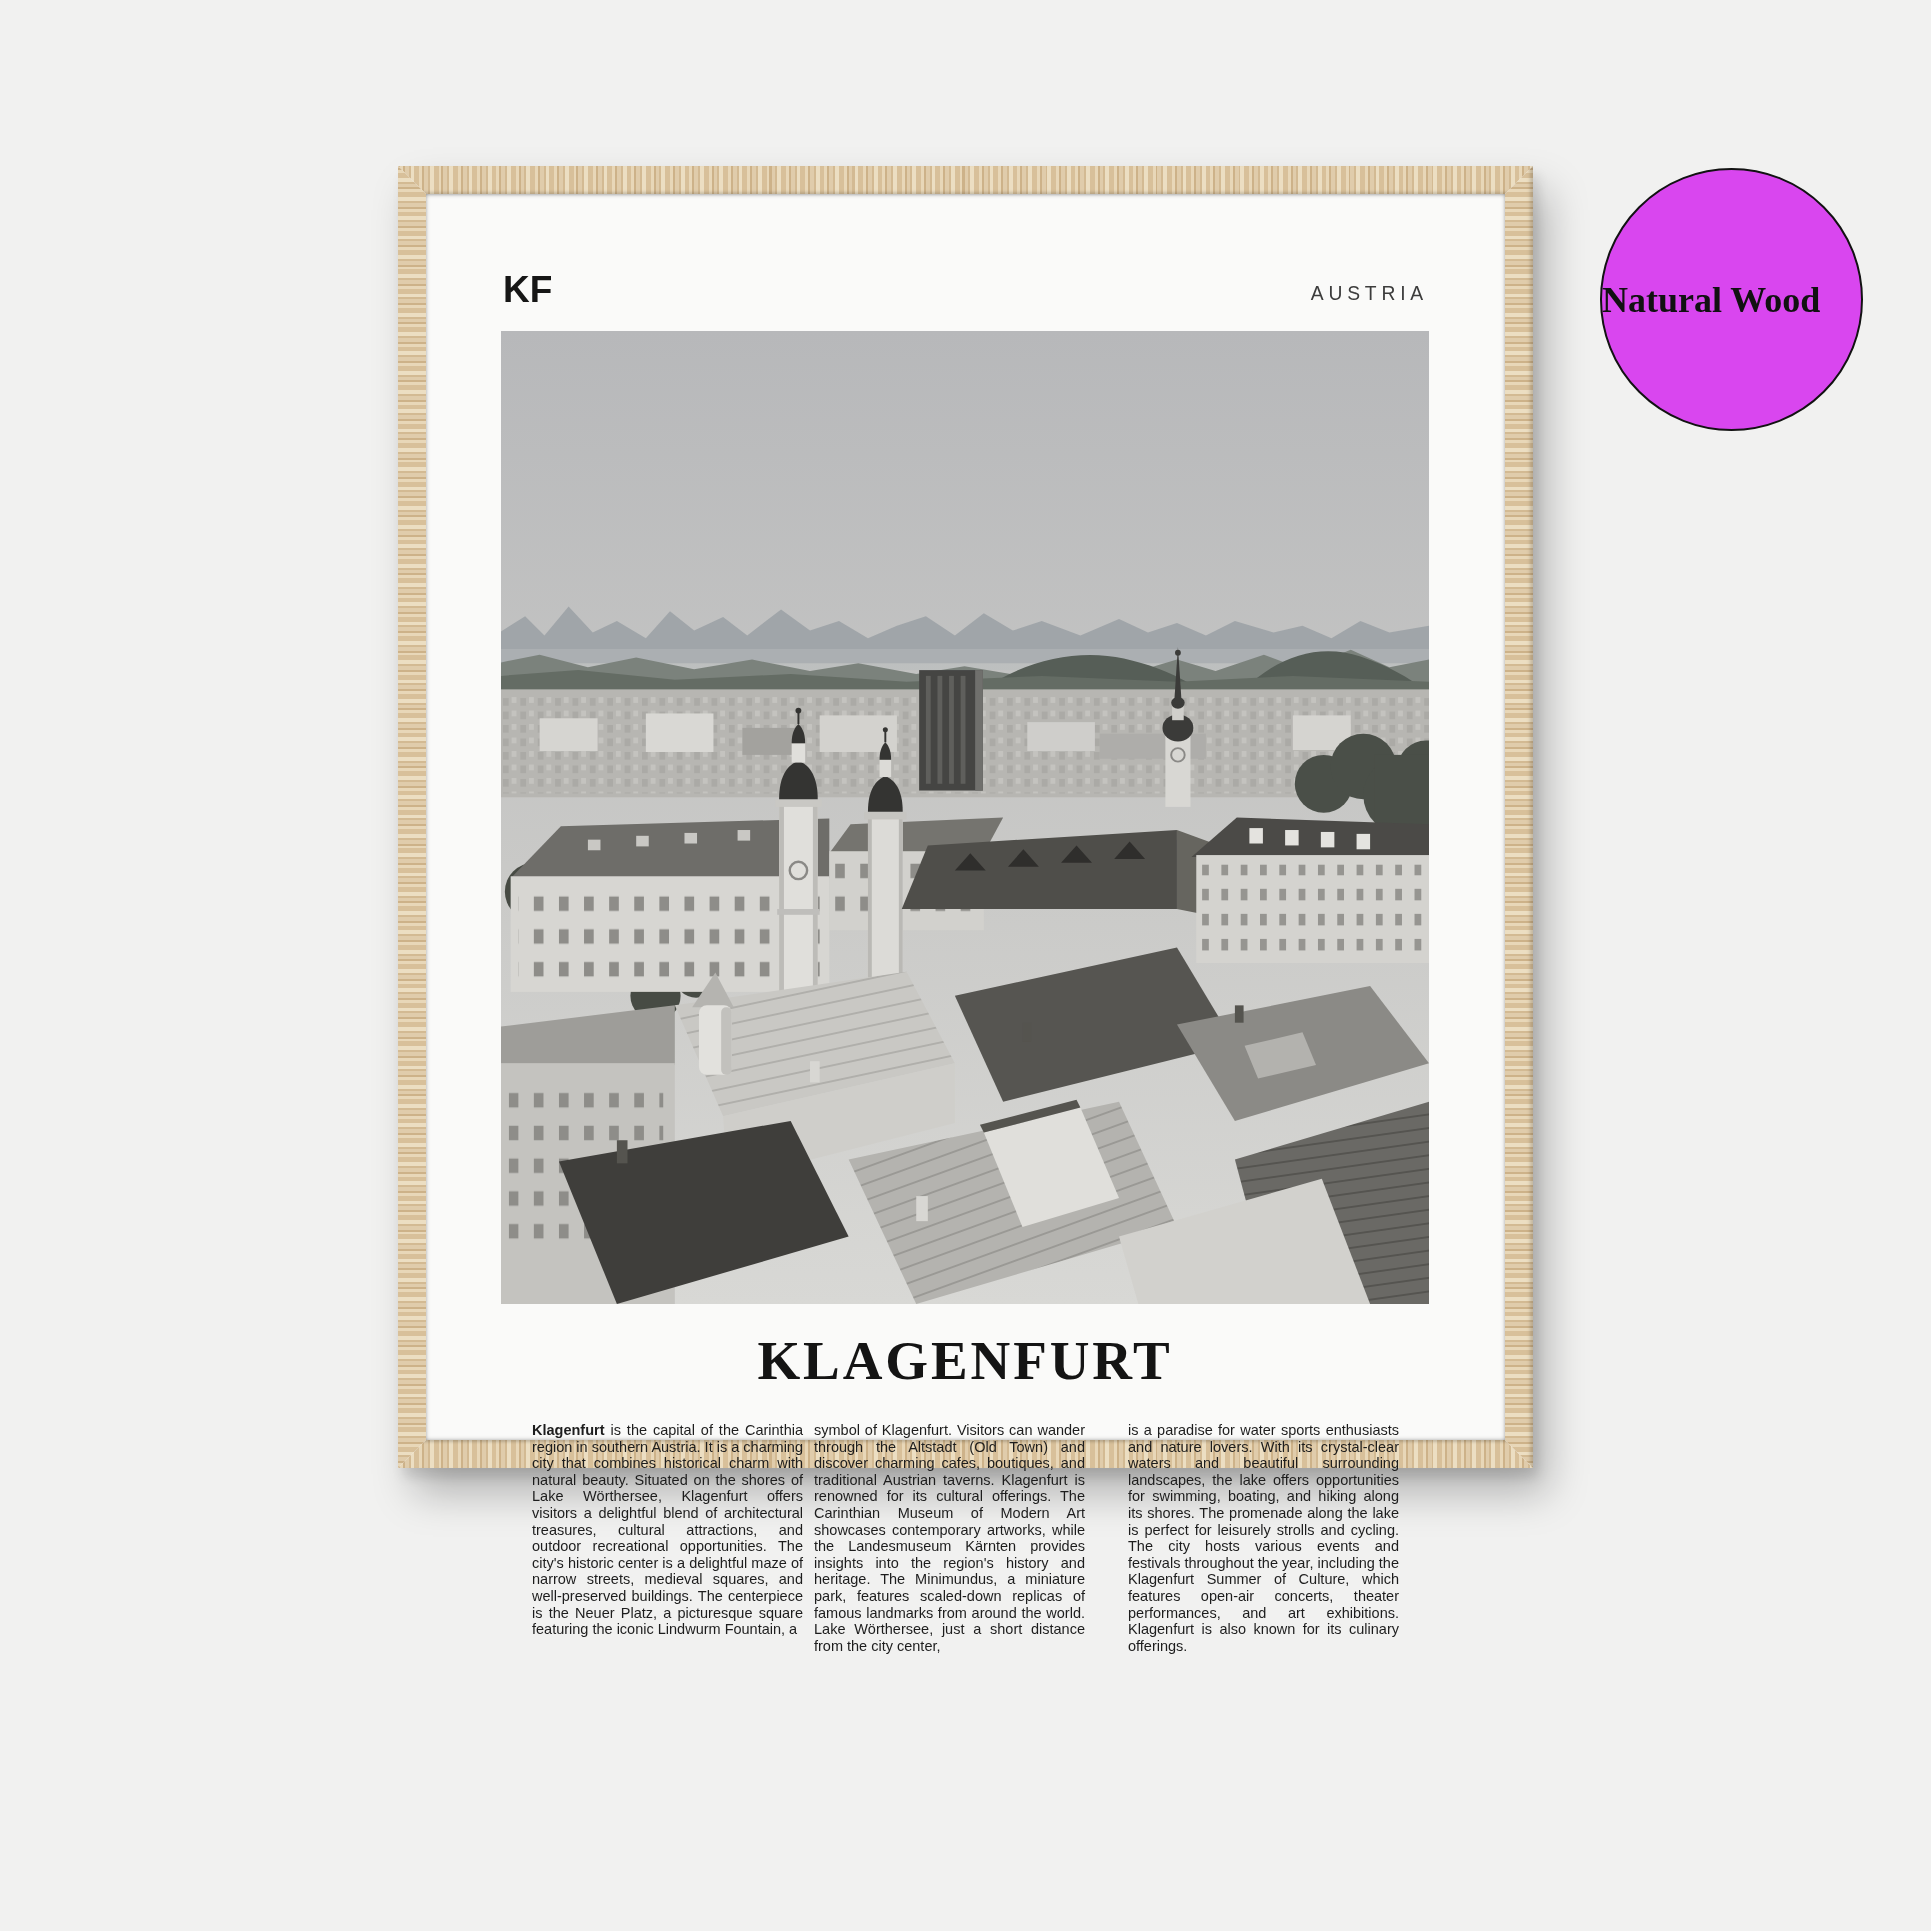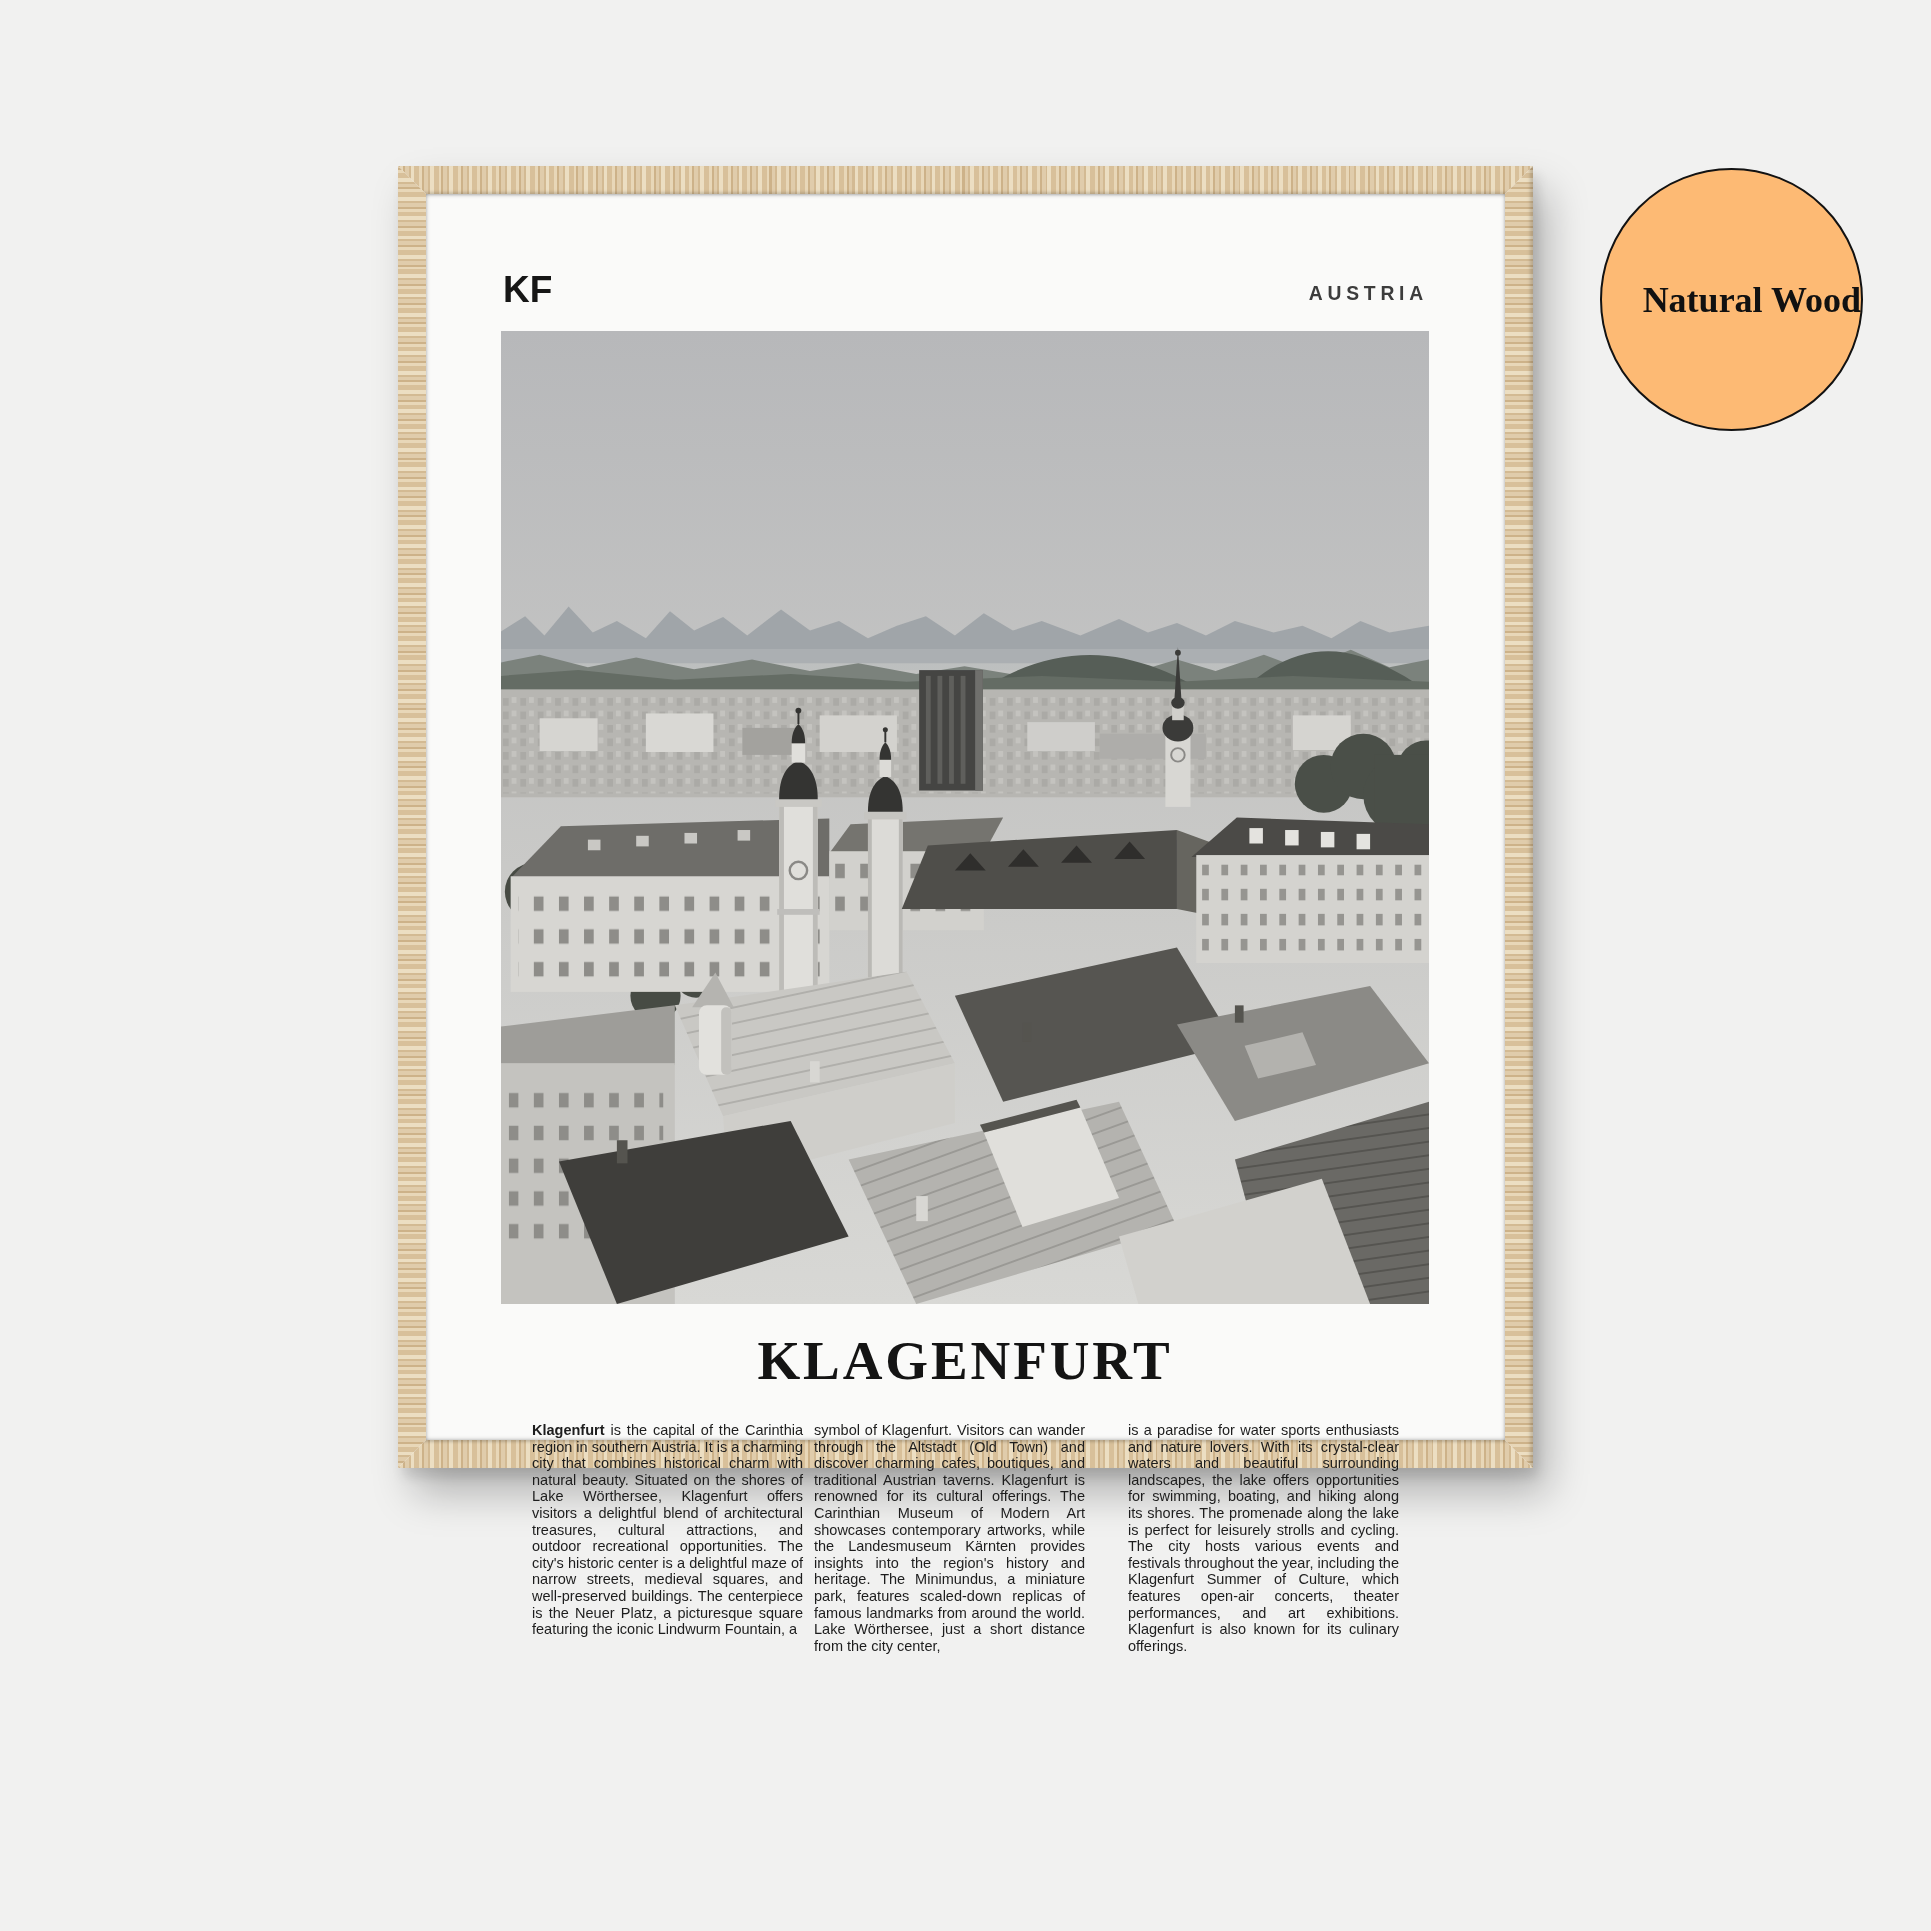--- a/index.html
+++ b/index.html
@@ -1,22 +1,22 @@
 <!DOCTYPE html>
 <html lang="en"><head>
 <meta charset="utf-8">
 <style>
   html,body{margin:0;padding:0;background:#f1f1f0;}
   .stage{position:relative;width:1931px;height:1931px;background:#f1f1f0;overflow:hidden;
          font-family:"Liberation Serif", serif;}
 
   
   .badge{position:absolute;left:1600px;top:168px;width:263px;height:263px;border:2.9px solid #121212;
-         border-radius:50%;box-sizing:border-box;display:flex;align-items:center;justify-content:flex-end;
-         background:#fdba74;}
+         border-radius:50%;box-sizing:border-box;display:flex;align-items:center;justify-content:flex-start;
+         background:#d946ef;}
   .badge span{font-family:"Liberation Serif",serif;font-weight:700;font-size:36px;color:#111;white-space:nowrap;}
 
   
   .frame{position:absolute;left:398px;top:166px;width:1135px;height:1302px;
          box-shadow:15.4px 25px 39px rgba(0,0,0,.26), 4.8px 8.7px 11.6px rgba(0,0,0,.12);}
   .side{position:absolute;}
   .grain-h{background:repeating-linear-gradient(90deg,#d8c09a 0 1.9px,#e8d7b8 1.9px 4.8px,#cdb289 4.8px 6.8px,
            #e0ccab 6.8px 10.6px,#d3ba93 10.6px 12.6px,#ecdec2 12.6px 16.4px,#d8c09a 16.4px 19.3px);}
   .grain-v{background:repeating-linear-gradient(0deg,#d8c09a 0 1.9px,#e8d7b8 1.9px 4.8px,#cdb289 4.8px 6.8px,
            #e0ccab 6.8px 10.6px,#d3ba93 10.6px 12.6px,#ecdec2 12.6px 16.4px,#d8c09a 16.4px 19.3px);}
@@ -30,21 +30,21 @@
 
   
   .mat{position:absolute;inset:28px;background:#fafaf9;
        box-shadow:inset 0 2.9px 3.9px -1.9px rgba(0,0,0,.30),
                   inset 2.9px 0 3.9px -1.9px rgba(0,0,0,.18),
                   inset -2.9px 0 3.9px -1.9px rgba(0,0,0,.18),
                   inset 0 -2.9px 3.9px -1.9px rgba(0,0,0,.18);}
   .logo{position:absolute;left:77px;top:75px;font-family:"Liberation Sans",sans-serif;
         font-weight:700;font-size:37px;letter-spacing:0;color:#161616;}
   .country{position:absolute;right:77px;top:89px;font-family:"Liberation Sans",sans-serif;
-        font-weight:700;font-size:19.3px;letter-spacing:4.8px;color:#3c3c3c;}
+        font-weight:400;font-size:19.3px;letter-spacing:4.8px;color:#3c3c3c;}
   .photo{position:absolute;left:75px;top:137px;width:928px;height:973px;overflow:hidden;background:#c4c4c2;}
   .photo svg{display:block;width:100%;height:100%;}
   .title{position:absolute;left:75px;top:1135px;width:928px;text-align:center;
          font-family:"Liberation Serif",serif;font-weight:700;font-size:55px;letter-spacing:2.9px;color:#141414;}
   .col{position:absolute;top:1228px;width:271px;font-family:Liberation Sans, sans-serif;
        font-size:14.5px;line-height:16.6px;color:#1d1d1d;text-align:justify;}
   .col b{font-weight:700;}
   .col.c1{left:106px;} .col.c2{left:388px;} .col.c3{left:702px;}
 </style>
 </head>

